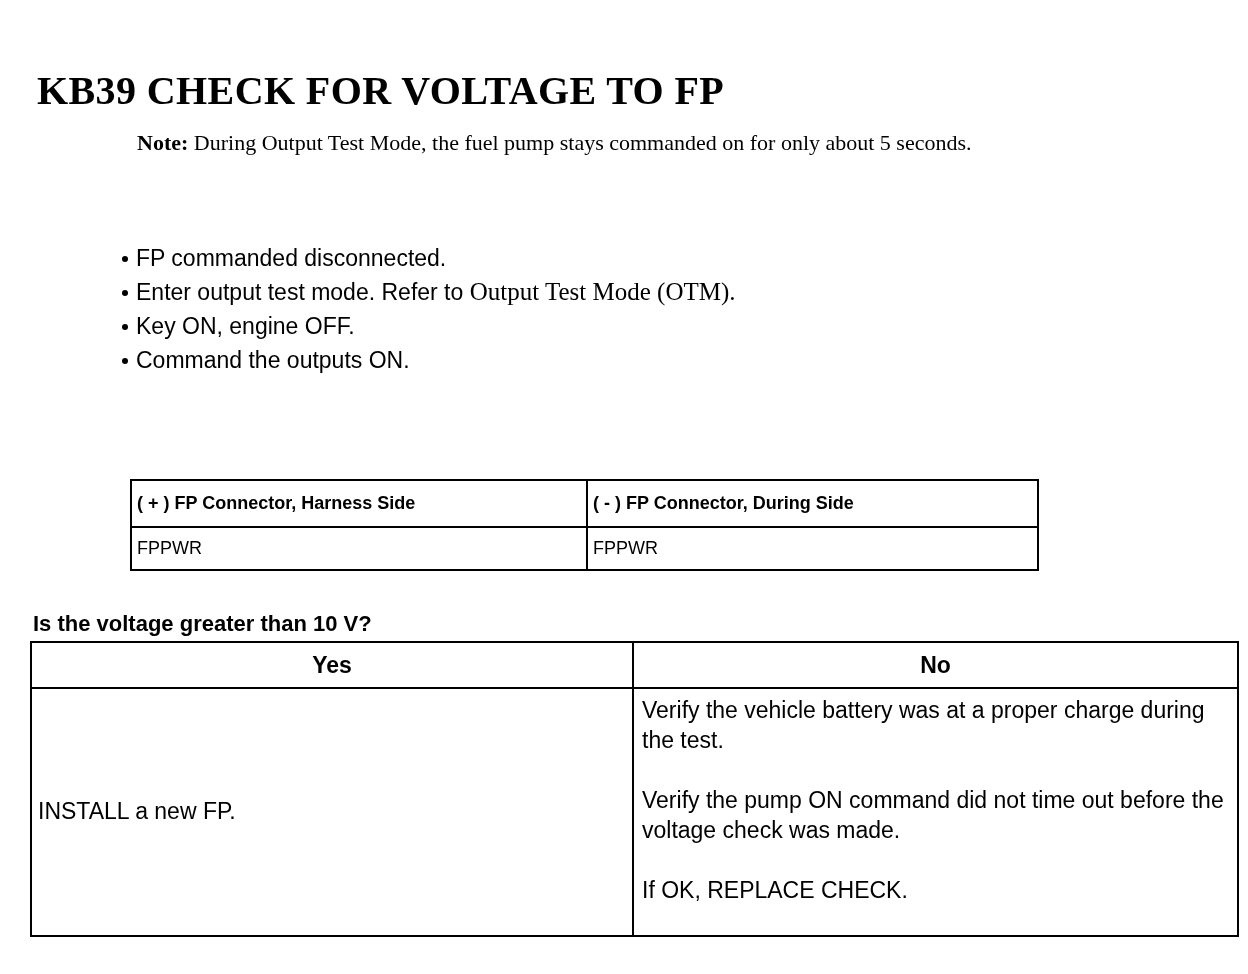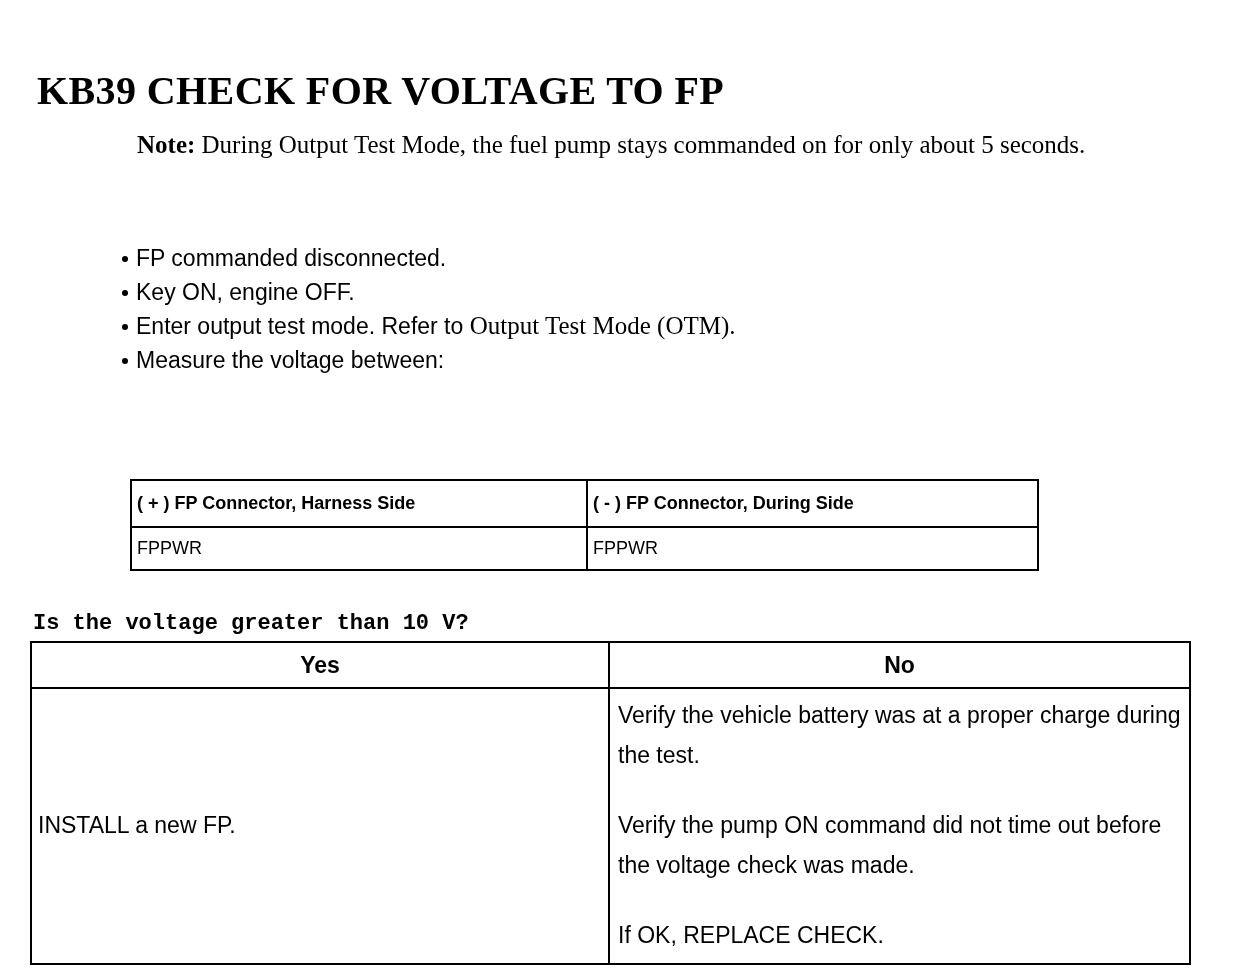--- a/index.html
+++ b/index.html
@@ -36,21 +36,21 @@
     line-height: 1.2;
   }
 
   
   .note-block {
     position: absolute;
     left: 137px;
     top: 126px;
     width: 1040px;
     font-family: "Liberation Serif", serif;
-    font-size: 25px;
+    font-size: 22px;
     line-height: 1.52;
   }
   .note-label {
     font-weight: bold;
   }
 
   
   .bullet-list {
     position: absolute;
     left: 118px;
@@ -105,21 +105,21 @@
     height: 30px;
   }
   .col-pos { width: 445px; }
   .col-neg { width: 440px; }
 
   
   .question {
     position: absolute;
     left: 33px;
     top: 611px;
-    font-family: Liberation Mono, monospace;
+    font-family: Liberation Sans, sans-serif;
     font-weight: bold;
     font-size: 22px;
     white-space: nowrap;
   }
 
   
   .table-decision {
     position: absolute;
     left: 30px;
     top: 641px;
@@ -132,33 +132,33 @@
     font-family: "Liberation Sans", sans-serif;
     font-size: 23px;
     vertical-align: top;
     padding: 6px 8px 8px 8px;
   }
   .table-decision .hdr td {
     font-weight: bold;
     text-align: center;
     height: 36px;
     vertical-align: middle;
-    padding: 4px 10px;
+    padding: 4px 22px;
   }
   .col-yes { width: 556px; }
   .col-no  { width: 559px; }
 
   .cell-yes {
     vertical-align: middle !important;
     height: 232px;
     padding-left: 6px !important;
   }
   .cell-no {
     height: 232px;
-    line-height: 40px;
+    line-height: 30px;
     margin-left: 28px;
   }
   .cell-no p {
     margin: 0;
   }
   .cell-no p + p {
     margin-top: 30px;
   }
 </style>
 </head>
@@ -170,27 +170,27 @@
 
   <div class="note-block">
     <span class="note-label">Note:</span><span> During Output Test Mode, the fuel pump stays commanded on for only about 5 seconds.</span>
   </div>
 
   <ul class="bullet-list" style="list-style:none;margin:0;padding:0;">
     <li class="bullet-item">
       <span>FP commanded disconnected.</span>
     </li>
     <li class="bullet-item">
+      <span>Enter output test mode. Refer to </span><span class="xref">Output Test Mode (OTM)</span><span class="xref">.</span>
+    </li>
+    <li class="bullet-item">
       <span>Key ON, engine OFF.</span>
     </li>
     <li class="bullet-item">
-      <span>Enter output test mode. Refer to </span><span class="xref">Output Test Mode (OTM)</span><span class="xref">.</span>
-    </li>
-    <li class="bullet-item">
-      <span>Measure the voltage between:</span>
+      <span>Command the outputs ON.</span>
     </li>
   </ul>
 
   <table class="table-connector">
     <tbody>
       <tr class="hdr">
         <td class="col-pos">( + ) FP Connector, Harness Side</td>
         <td class="col-neg">( - ) FP Connector, During Side</td>
       </tr>
       <tr class="body-row">

